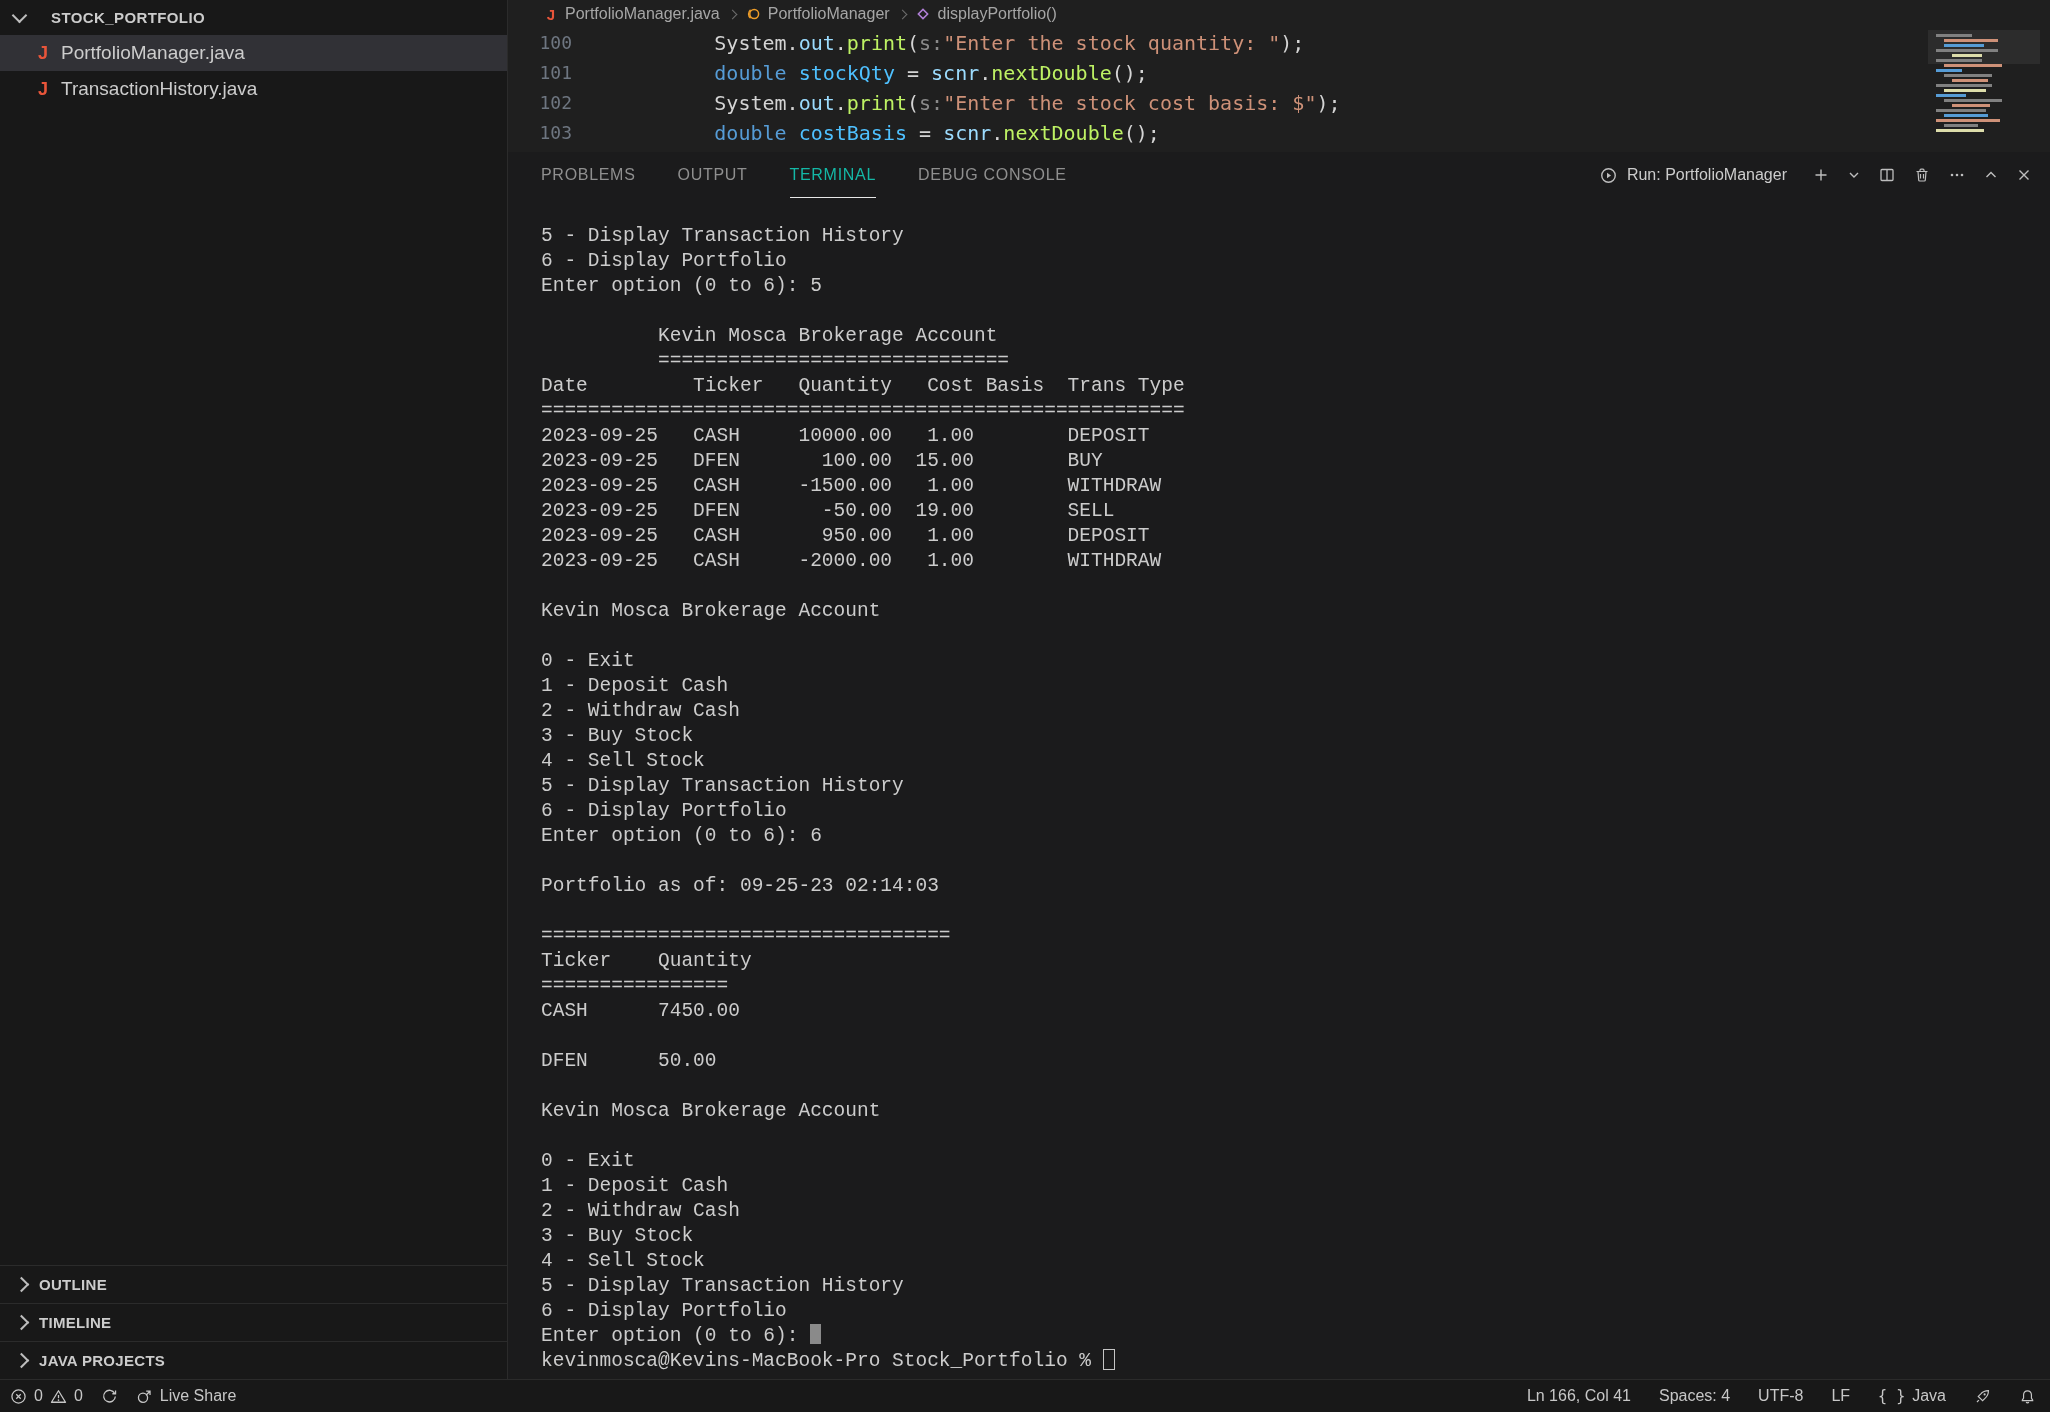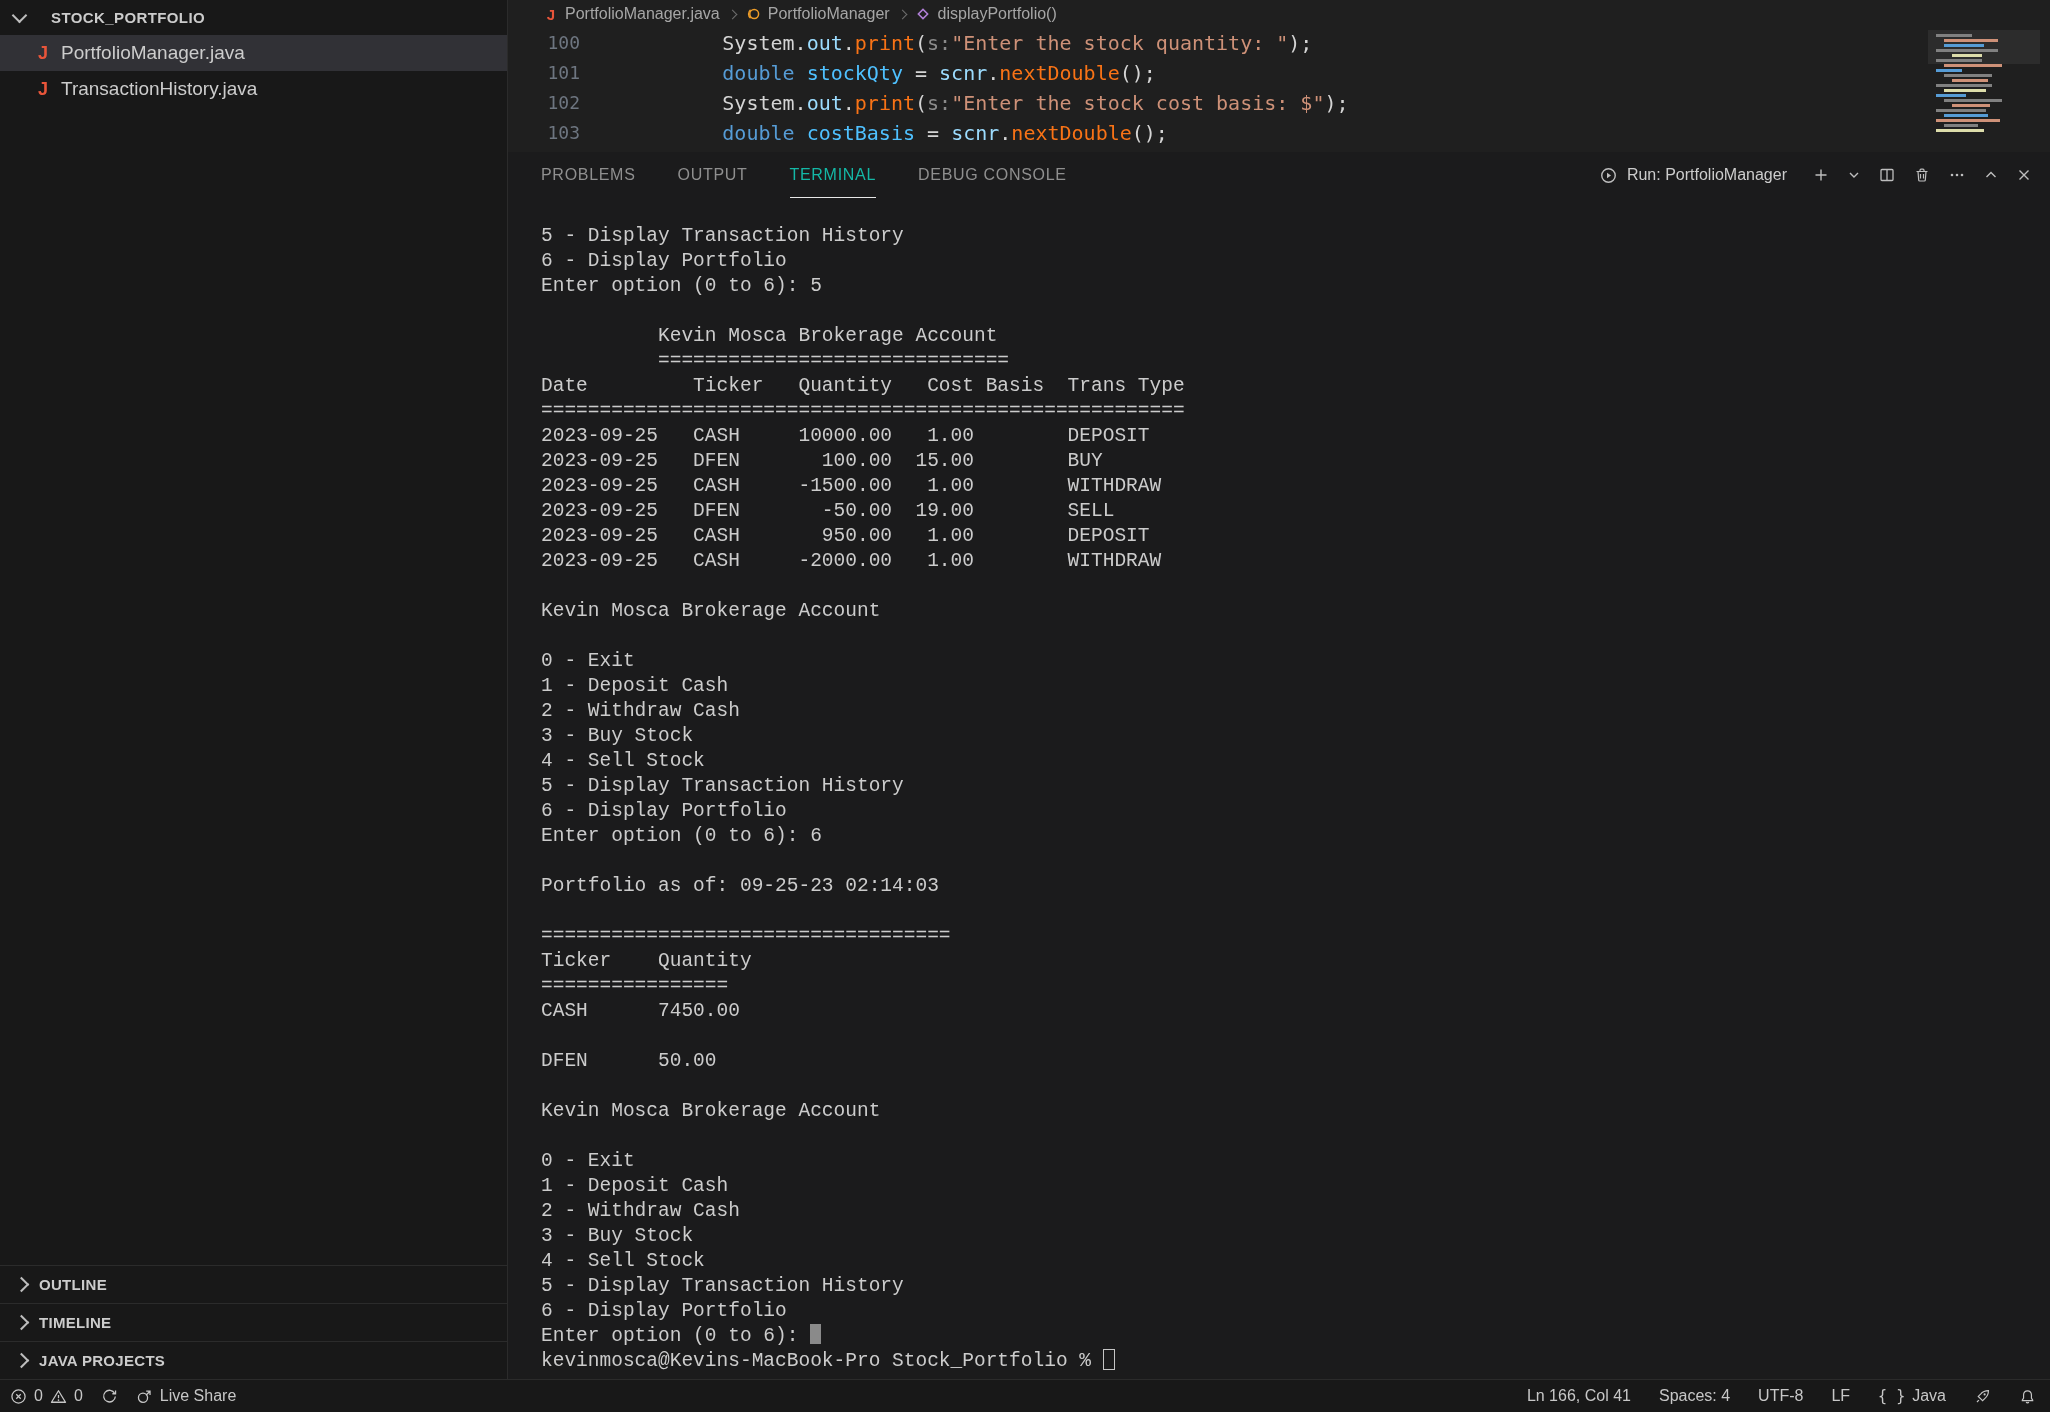--- a/index.html
+++ b/index.html
@@ -30,27 +30,27 @@
   .chev.sep{width:6px;height:6px;border-color:#6f6f6f;border-width:1.5px;margin:0 2px;}
 
   
   .main{flex:1;display:flex;flex-direction:column;min-width:0;}
   .breadcrumb{height:28px;flex:none;display:flex;align-items:center;gap:7px;padding-left:36px;font-size:16px;color:#a6a6a6;background:#1f1f1f;}
   .bc-item{cursor:pointer;}
   .sym{display:inline-flex;flex:none;}
 
   
   .editor{height:124px;flex:none;position:relative;background:#1f1f1f;font-family:"DejaVu Sans Mono",monospace;font-size:20px;overflow:hidden;}
-  .code-line{display:flex;height:30px;line-height:30px;white-space:pre;padding-left:8px;}
+  .code-line{display:flex;height:30px;line-height:30px;white-space:pre;}
   .line-num{width:64px;flex:none;text-align:right;color:#6e7681;font-size:18px;}
   .line-text{padding-left:46px;white-space:pre;}
   .tk-plain{color:#d4d4d4;}
   .tk-kw{color:#569CD6;}
   .tk-mem{color:#9CDCFE;}
-  .tk-fn{color:#f97316;}
+  .tk-fn{color:#bef264;}
   .tk-str{color:#CE9178;}
   .tk-var{color:#4FC1FF;}
   .tk-hint{color:#8a8a8a;}
   .minimap{position:absolute;top:2px;right:10px;width:112px;height:120px;cursor:pointer;}
 
   
   .panel{flex:1;display:flex;flex-direction:column;min-height:0;background:#1b1b1c;}
   .panel-header{height:46px;flex:none;display:flex;align-items:stretch;padding:0 18px 0 33px;}
   .panel-tabs{display:flex;gap:42px;justify-content:space-between;}
   .panel-tab{display:flex;align-items:center;font-size:16px;letter-spacing:.7px;color:#8f8f8f;border-bottom:1.5px solid transparent;cursor:pointer;}

